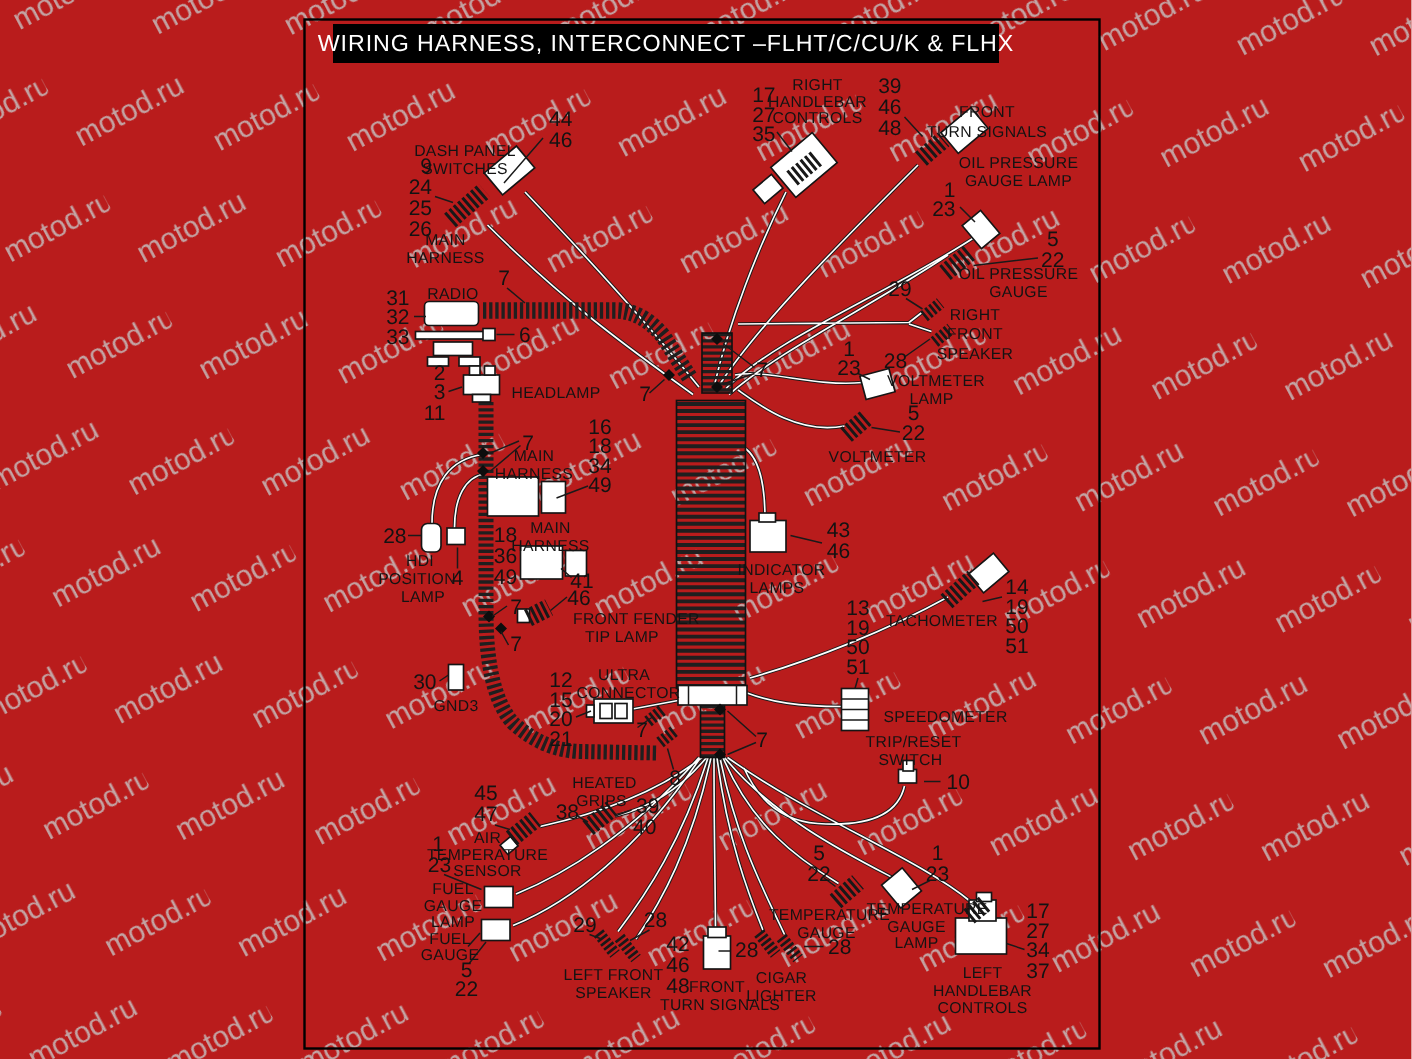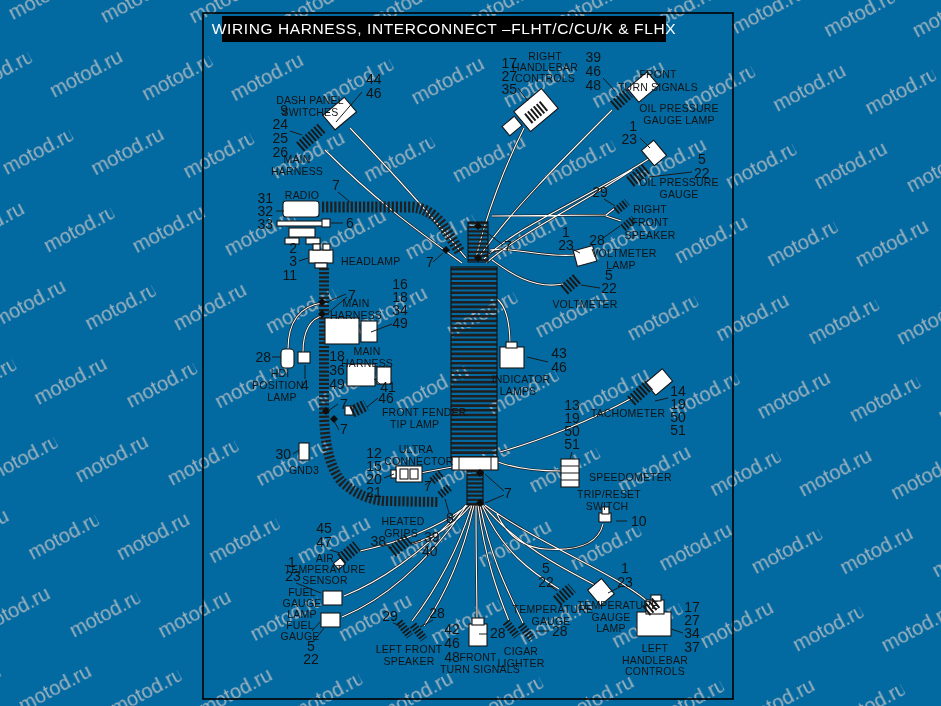--- a/index.html
+++ b/index.html
@@ -1,16 +1,16 @@
 <!DOCTYPE html>
 <html><head>
 <meta charset="utf-8">
 <style>
   html,body{margin:0;padding:0;background:#fff;}
-  .stage{position:relative;width:941px;height:706px;background:#0369a1;overflow:hidden;}
+  .stage{position:relative;width:941px;height:706px;background:#b91c1c;overflow:hidden;}
   svg{display:block;}
   text{font-family:"Liberation Sans","DejaVu Sans",sans-serif;fill:#131313;}
   .lbl{font-size:10.5px;text-anchor:middle;letter-spacing:.2px;}
   .num{font-size:14px;text-anchor:middle;}
   .as{text-anchor:start;} .ae{text-anchor:end;}
   .title-bar{fill:#000;}
   .title-text{font-size:15.5px;fill:#fff;text-anchor:middle;letter-spacing:.6px;font-weight:500;}
   .frame{fill:none;stroke:#000;stroke-width:1.6;}
   .wire-o{stroke:#1a1a1a;stroke-width:2.4;fill:none;}
   .wire-i{stroke:#ffffff;stroke-width:1.1;fill:none;}

